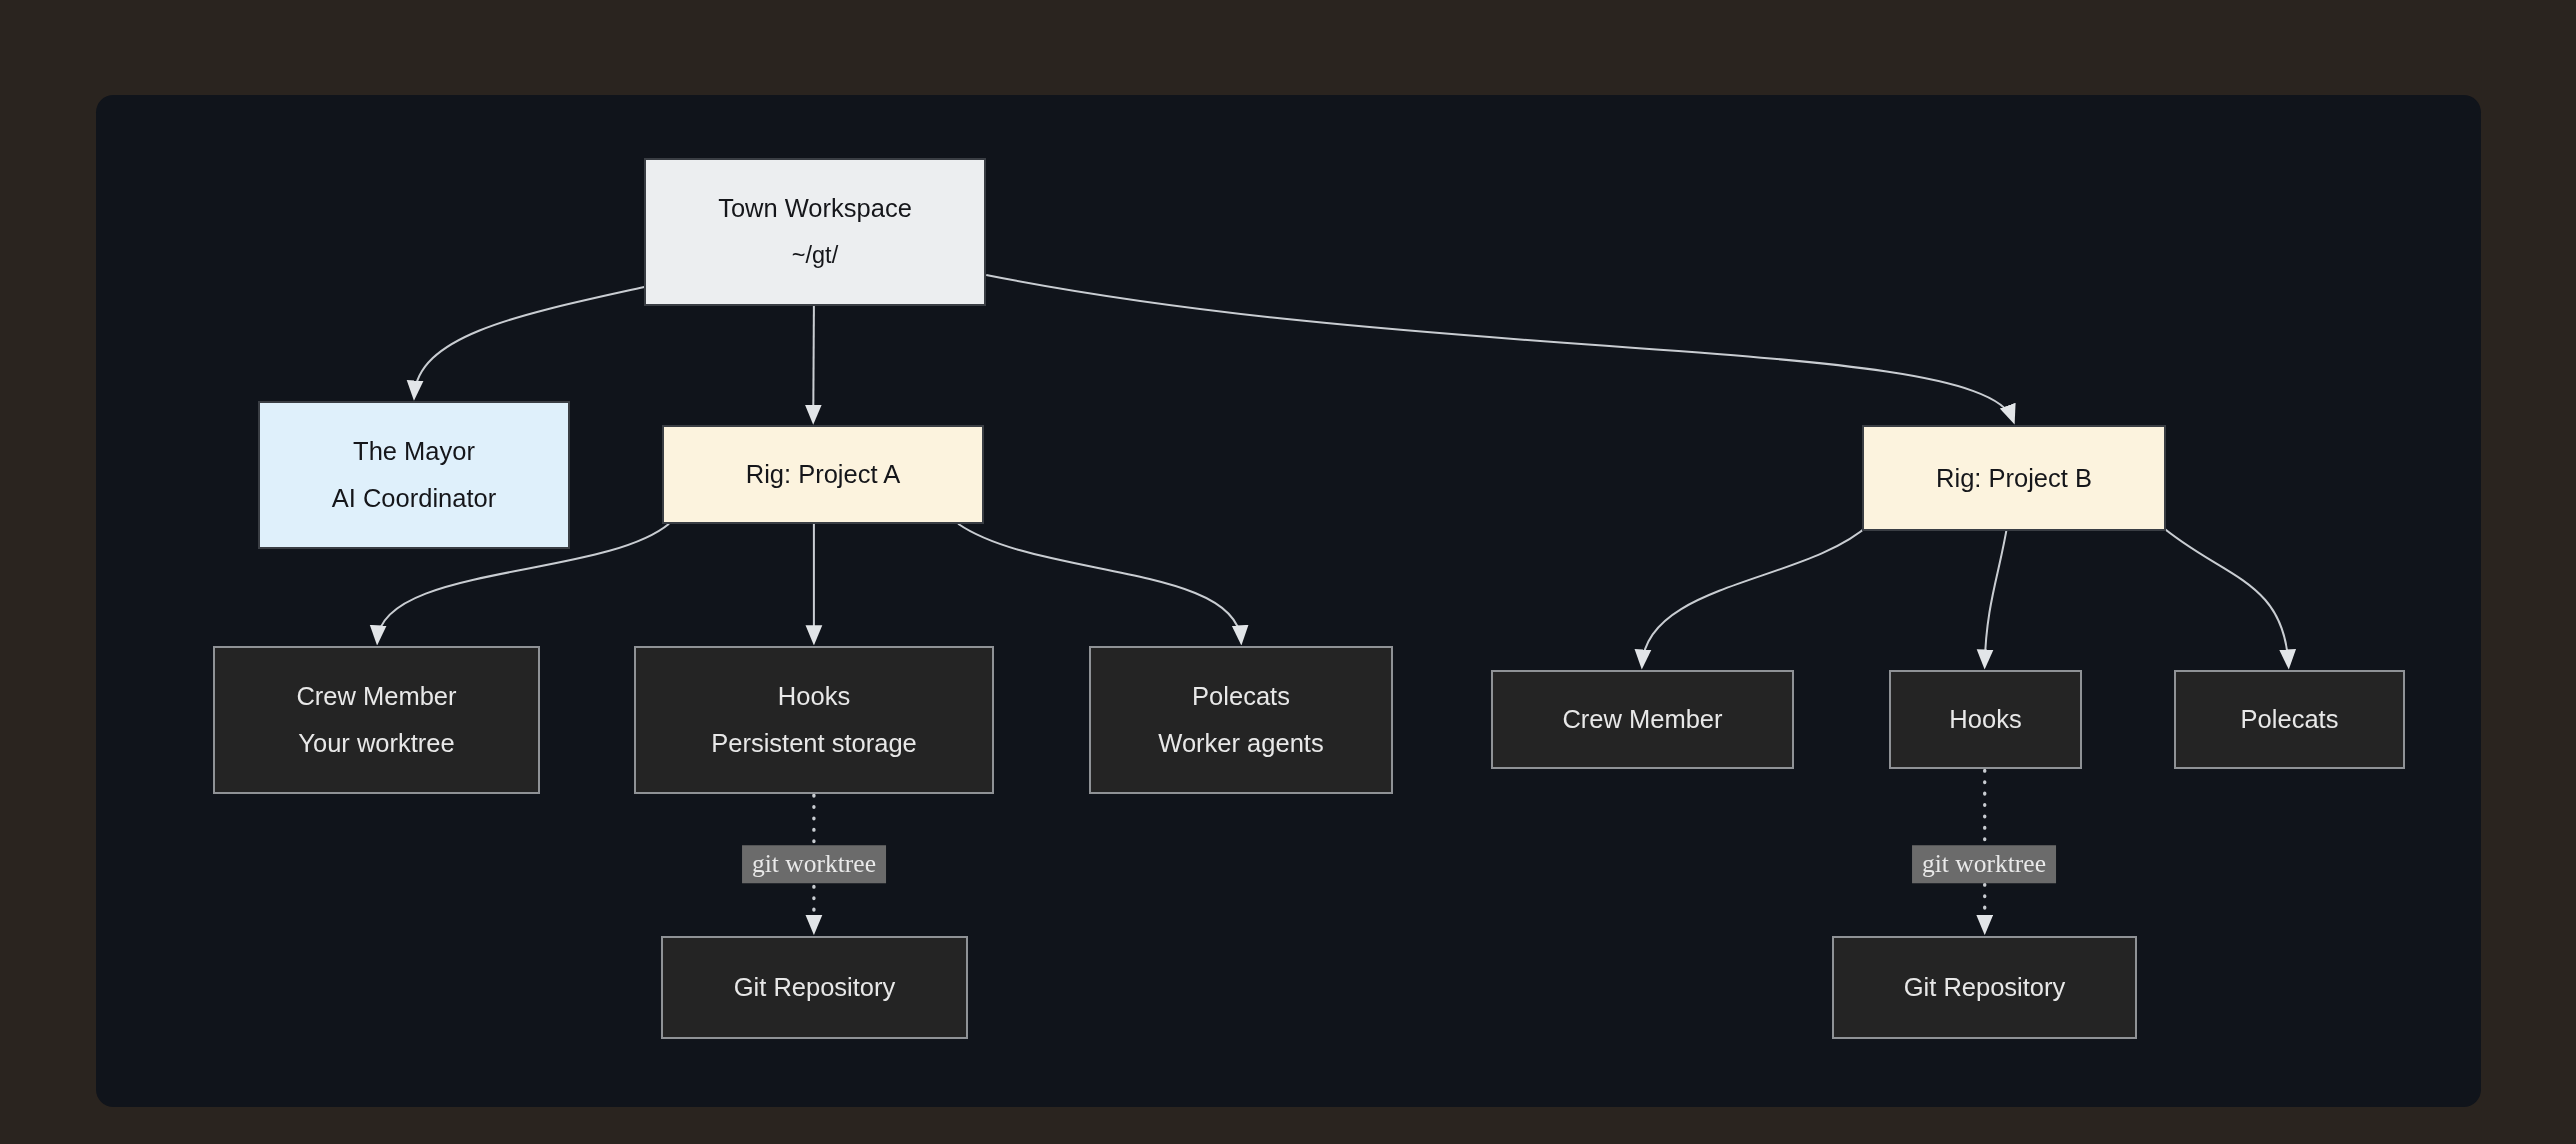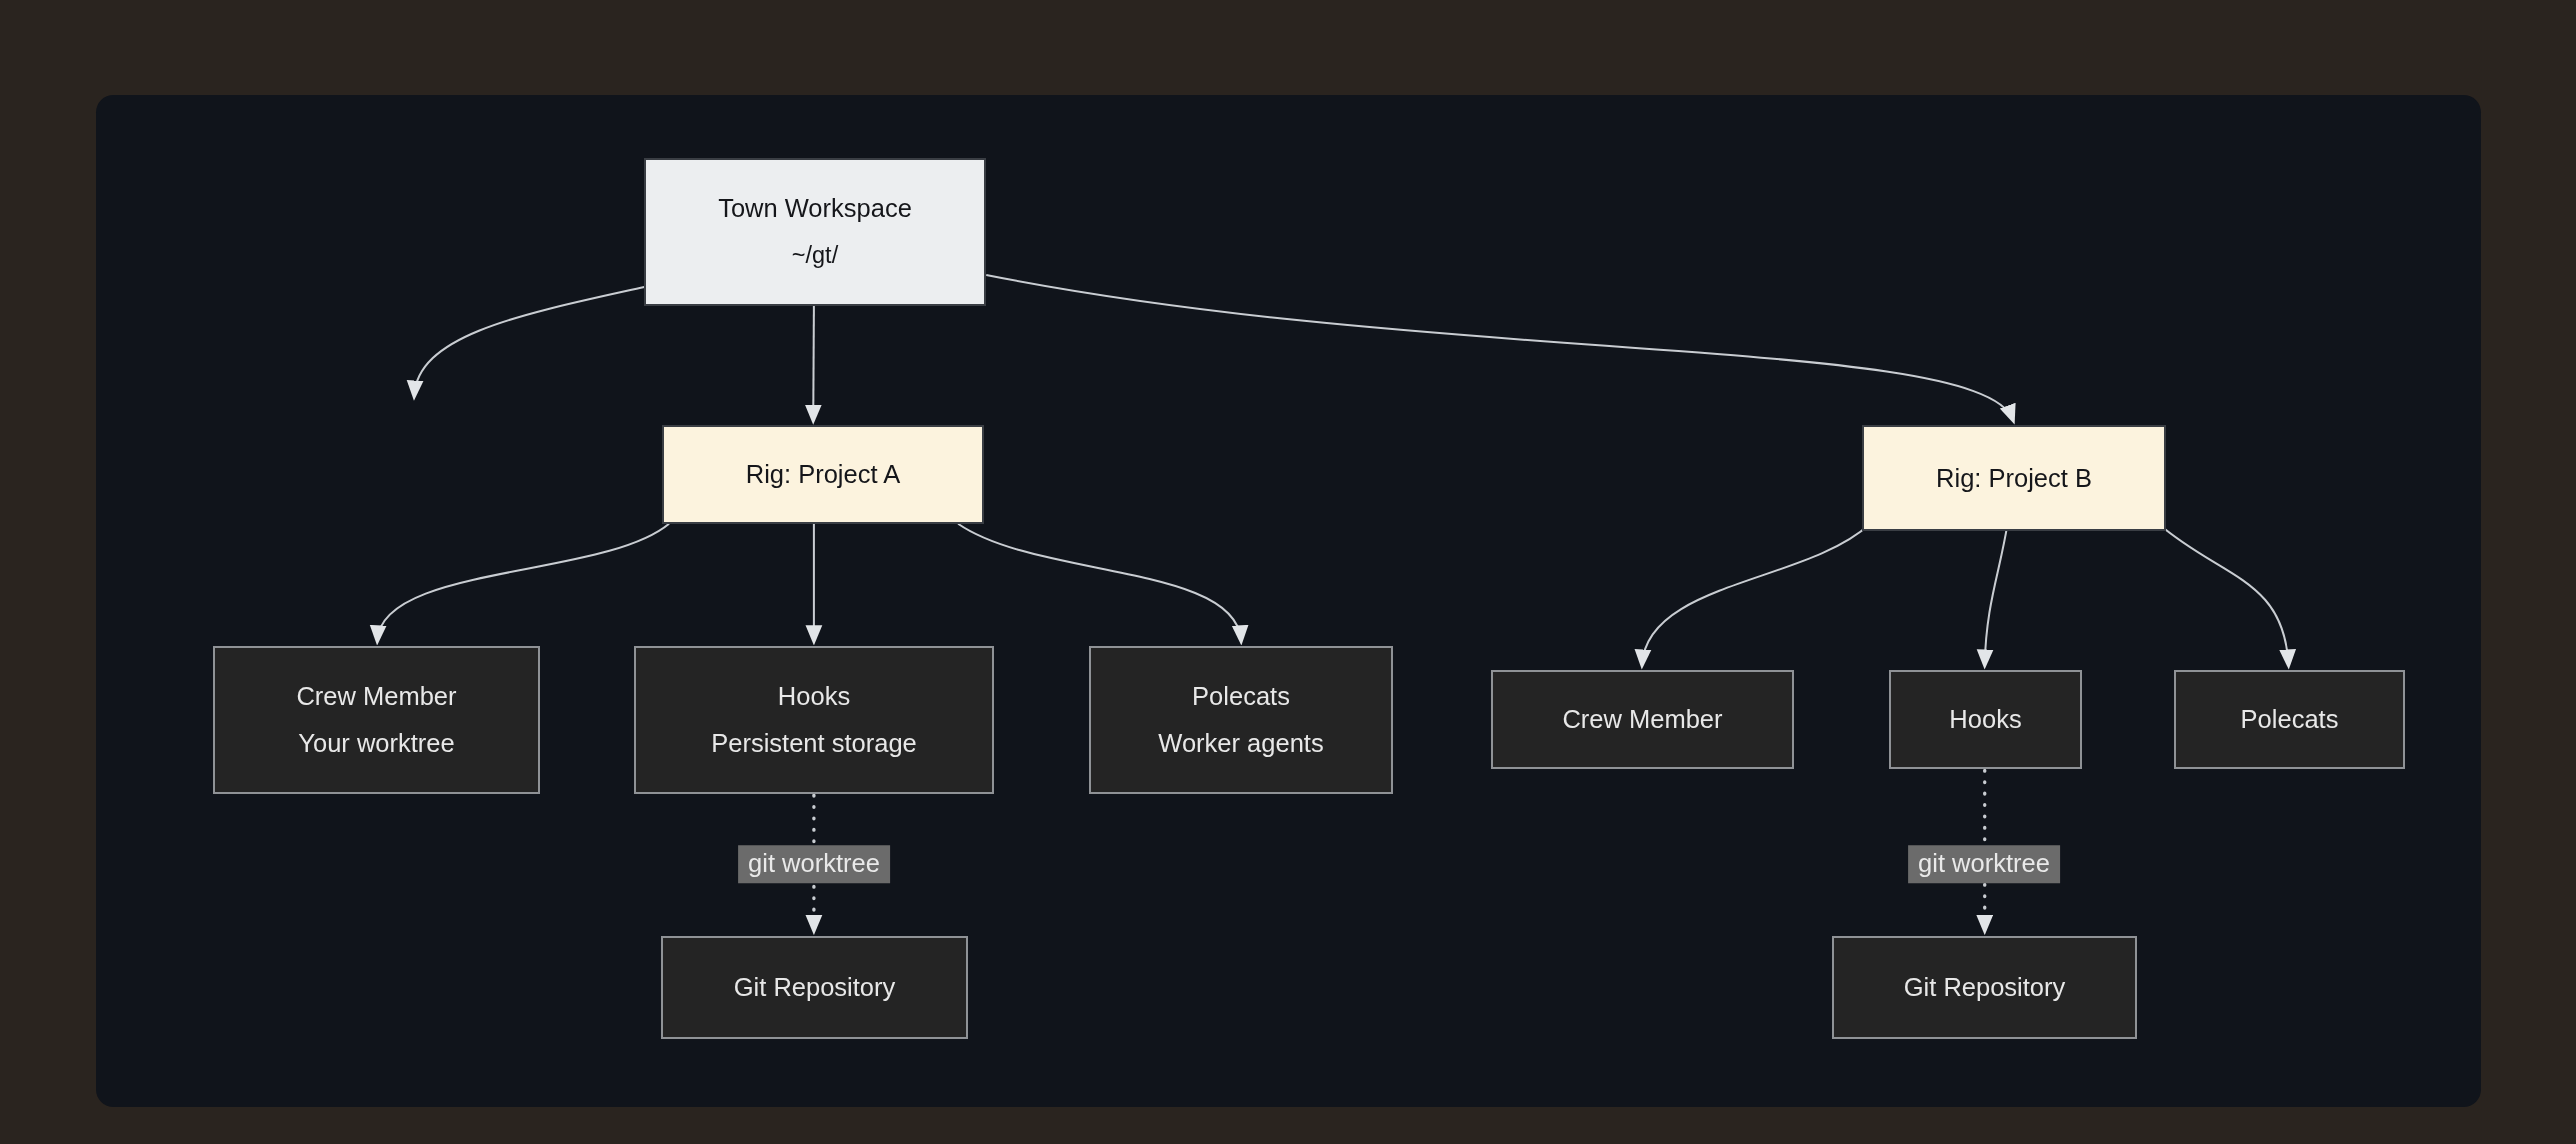--- a/index.html
+++ b/index.html
@@ -38,21 +38,21 @@
   }
   .node.cream{
     background:var(--node-cream-fill,#fcf3de);
     border:2px solid var(--node-light-border,#3a3e44);
     color:var(--node-light-text,#15161a);
   }
   .mono{font-family:Liberation Sans, sans-serif;font-size:23.5px;}
   .edge-label{
     position:absolute;transform:translate(-50%,-50%);
     background:var(--edge-label-bg,#6b6b6b);color:var(--edge-label-text,#e9e9e9);
-    font-size:25.5px;line-height:1;padding:6px 10px;white-space:nowrap;
+    font-size:25.5px;line-height:1;padding:6px 10px;white-space:nowrap;font-family:Liberation Serif, serif;
   }
 </style>
 </head>
 <body>
 
 <div id="stage">
   <div id="panel"></div>
 
   <svg class="edges" width="2576" height="1144" viewBox="0 0 3840 1706">
     <defs>
@@ -71,20 +71,24 @@
     <path class="edge" marker-end="url(#arrow)" d="M 3218 781 C 3312 862, 3405 862, 3412 991"></path>
     <path class="edge dotted" marker-end="url(#arrow)" d="M 1213 1186 L 1213 1387"></path>
     <path class="edge dotted" marker-end="url(#arrow)" d="M 2959 1149 L 2959 1387"></path>
   </svg>
 
   <div class="node town" style="left:644px;top:158px;width:342px;height:148px">
     <span>Town Workspace</span>
     <span class="mono">~/gt/</span>
   </div>
 
+  <div class="node blue" style="left:258px;top:401px;width:312px;height:148px">
+    <span>The Mayor</span>
+    <span>AI Coordinator</span>
+  </div>
   <div class="node cream" style="left:662px;top:425px;width:322px;height:99px">
     <span>Rig: Project A</span>
   </div>
   <div class="node cream" style="left:1862px;top:425px;width:304px;height:106px">
     <span>Rig: Project B</span>
   </div>
 
   <div class="node dark" style="left:213px;top:646px;width:327px;height:148px">
     <span>Crew Member</span>
     <span>Your worktree</span>

